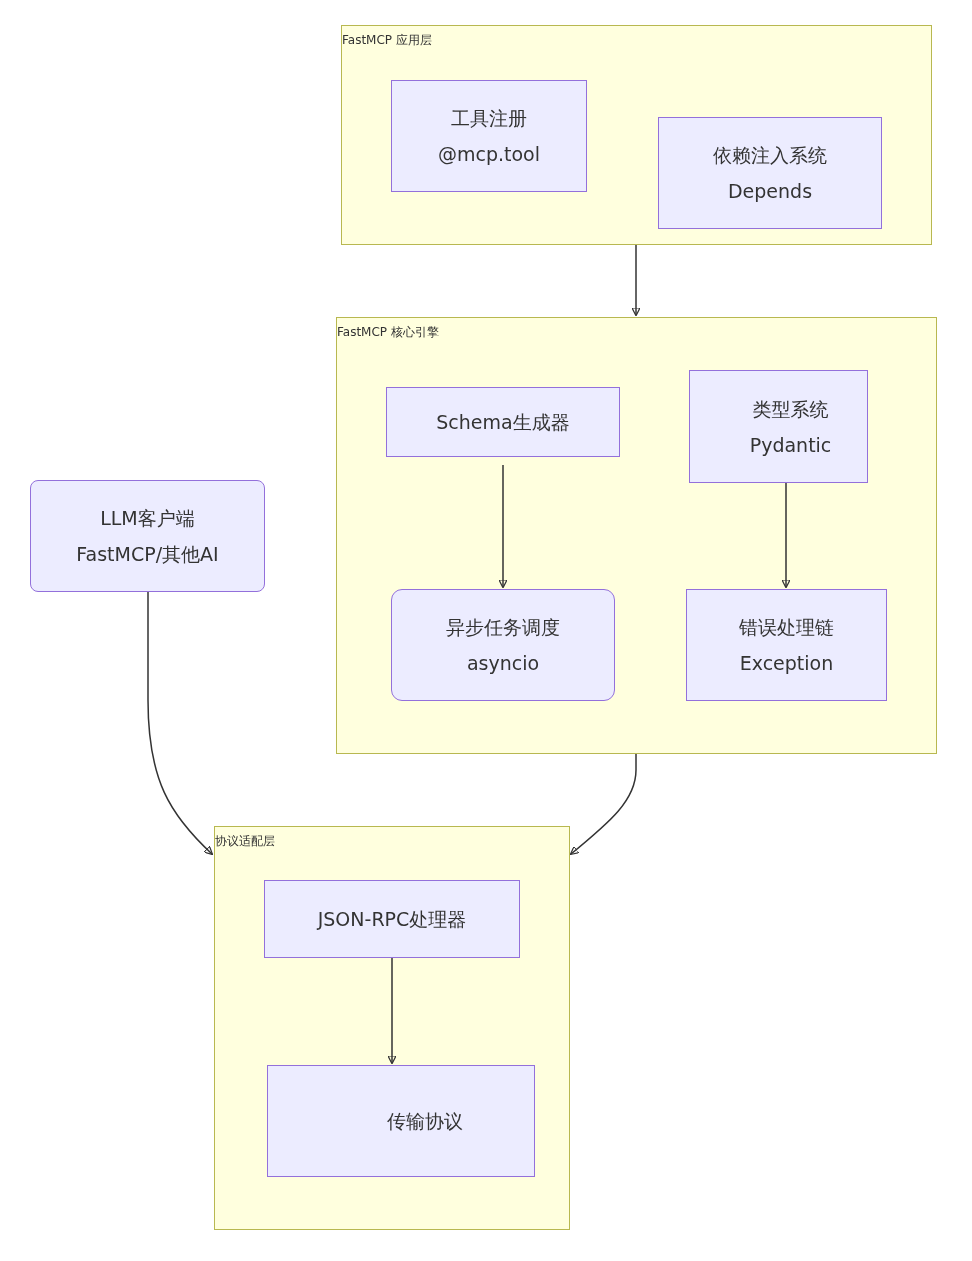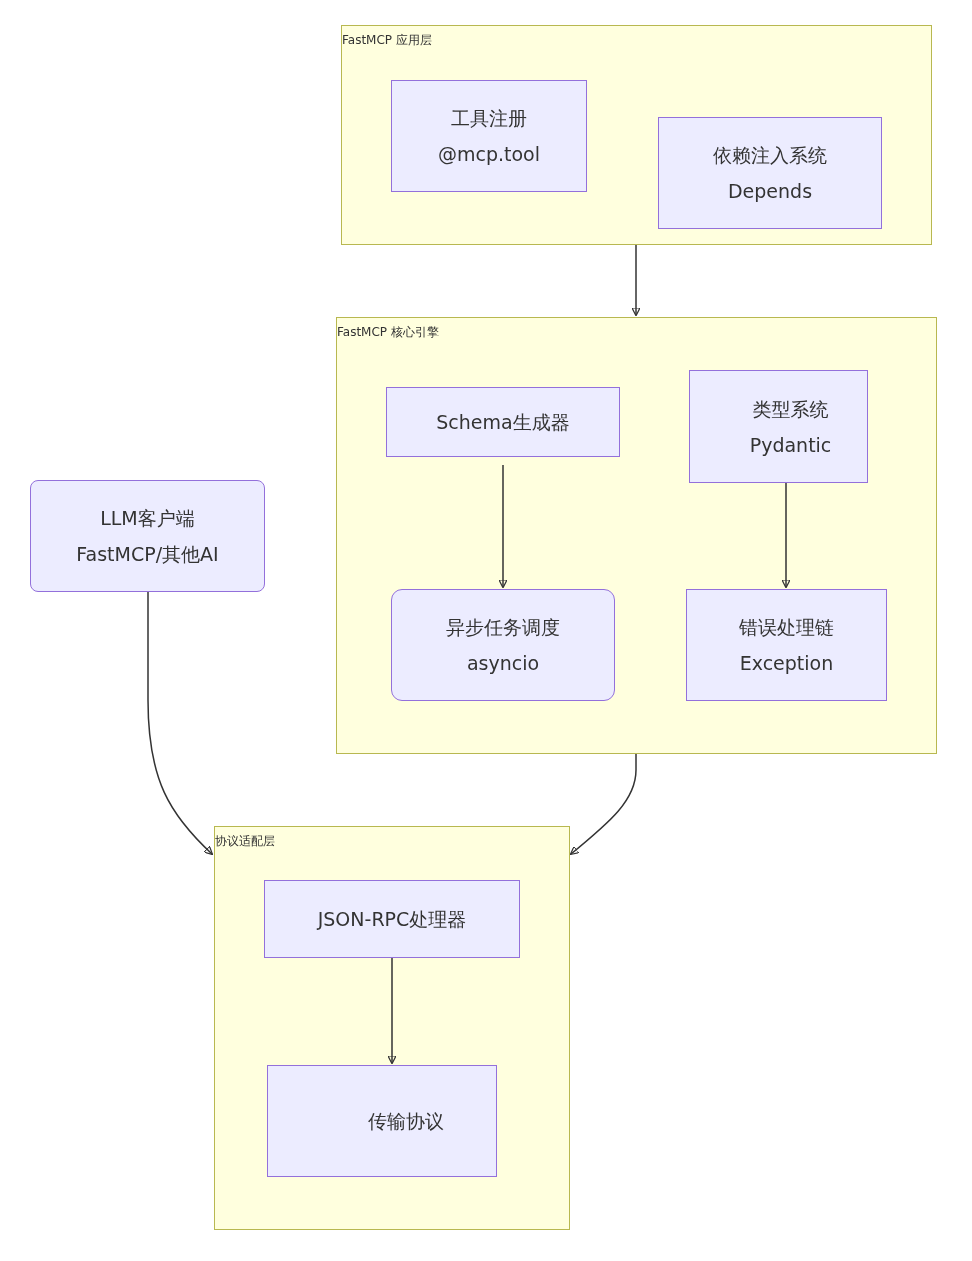--- a/index.html
+++ b/index.html
@@ -54,21 +54,21 @@
 </div>
 
 <div class="node" style="left:30px; top:480px; width:235px; height:112px;border-radius:8px;">
   <span>LLM客户端</span>
   <span>FastMCP/其他AI</span>
 </div>
 
 <div class="node" style="left:264px; top:880px; width:256px; height:78px;">
   <span>JSON-RPC处理器</span>
 </div>
-<div class="node" style="left:267px; top:1065px; width:230px; height:112px;padding-left:48px;">
+<div class="node" style="left:267px; top:1065px; width:268px; height:112px;padding-left:48px;">
   <span>传输协议</span>
 </div>
 
 <svg class="edges" viewBox="0 0 972 1261">
   <defs>
     <marker id="arrowhead" viewBox="0 0 10 10" refX="9" refY="5" markerWidth="8" markerHeight="8" orient="auto-start-reverse" markerUnits="userSpaceOnUse">
       <path d="M0,0 L10,5 L0,10 z" fill="#333333" stroke="none"></path>
     </marker>
   </defs>
   <path d="M636,245 L636,315" marker-end="url(#arrowhead)"></path>

